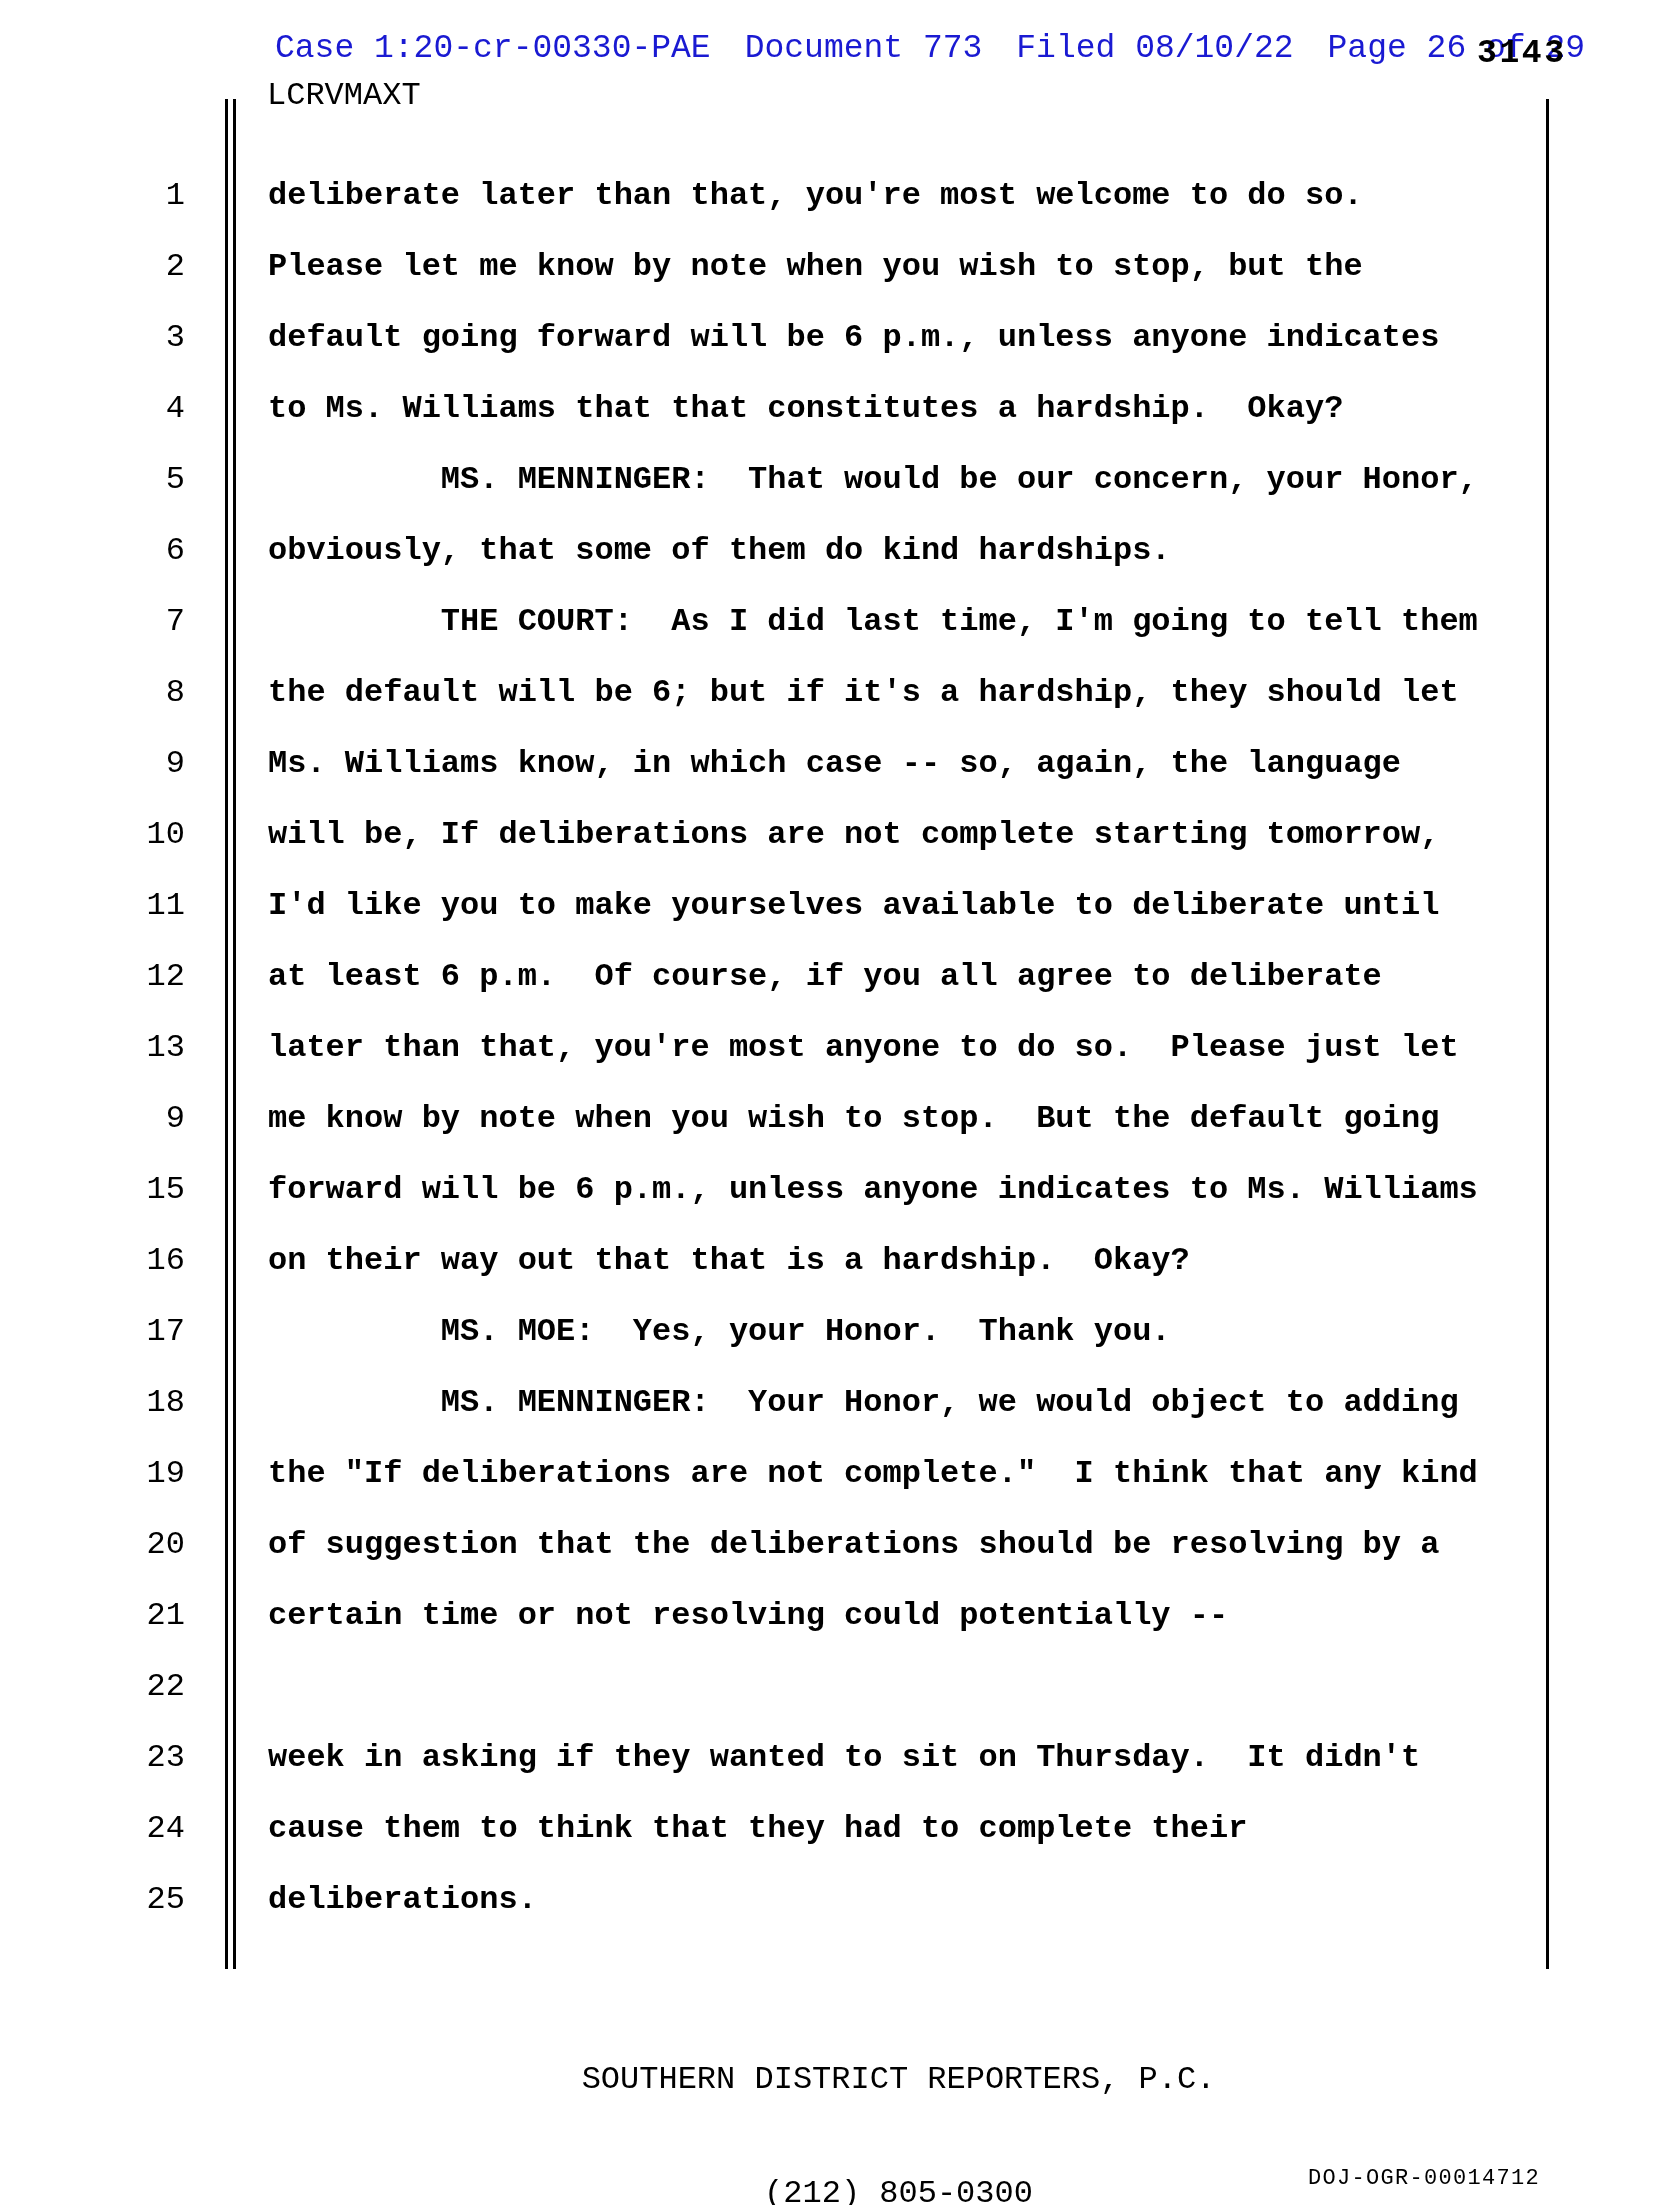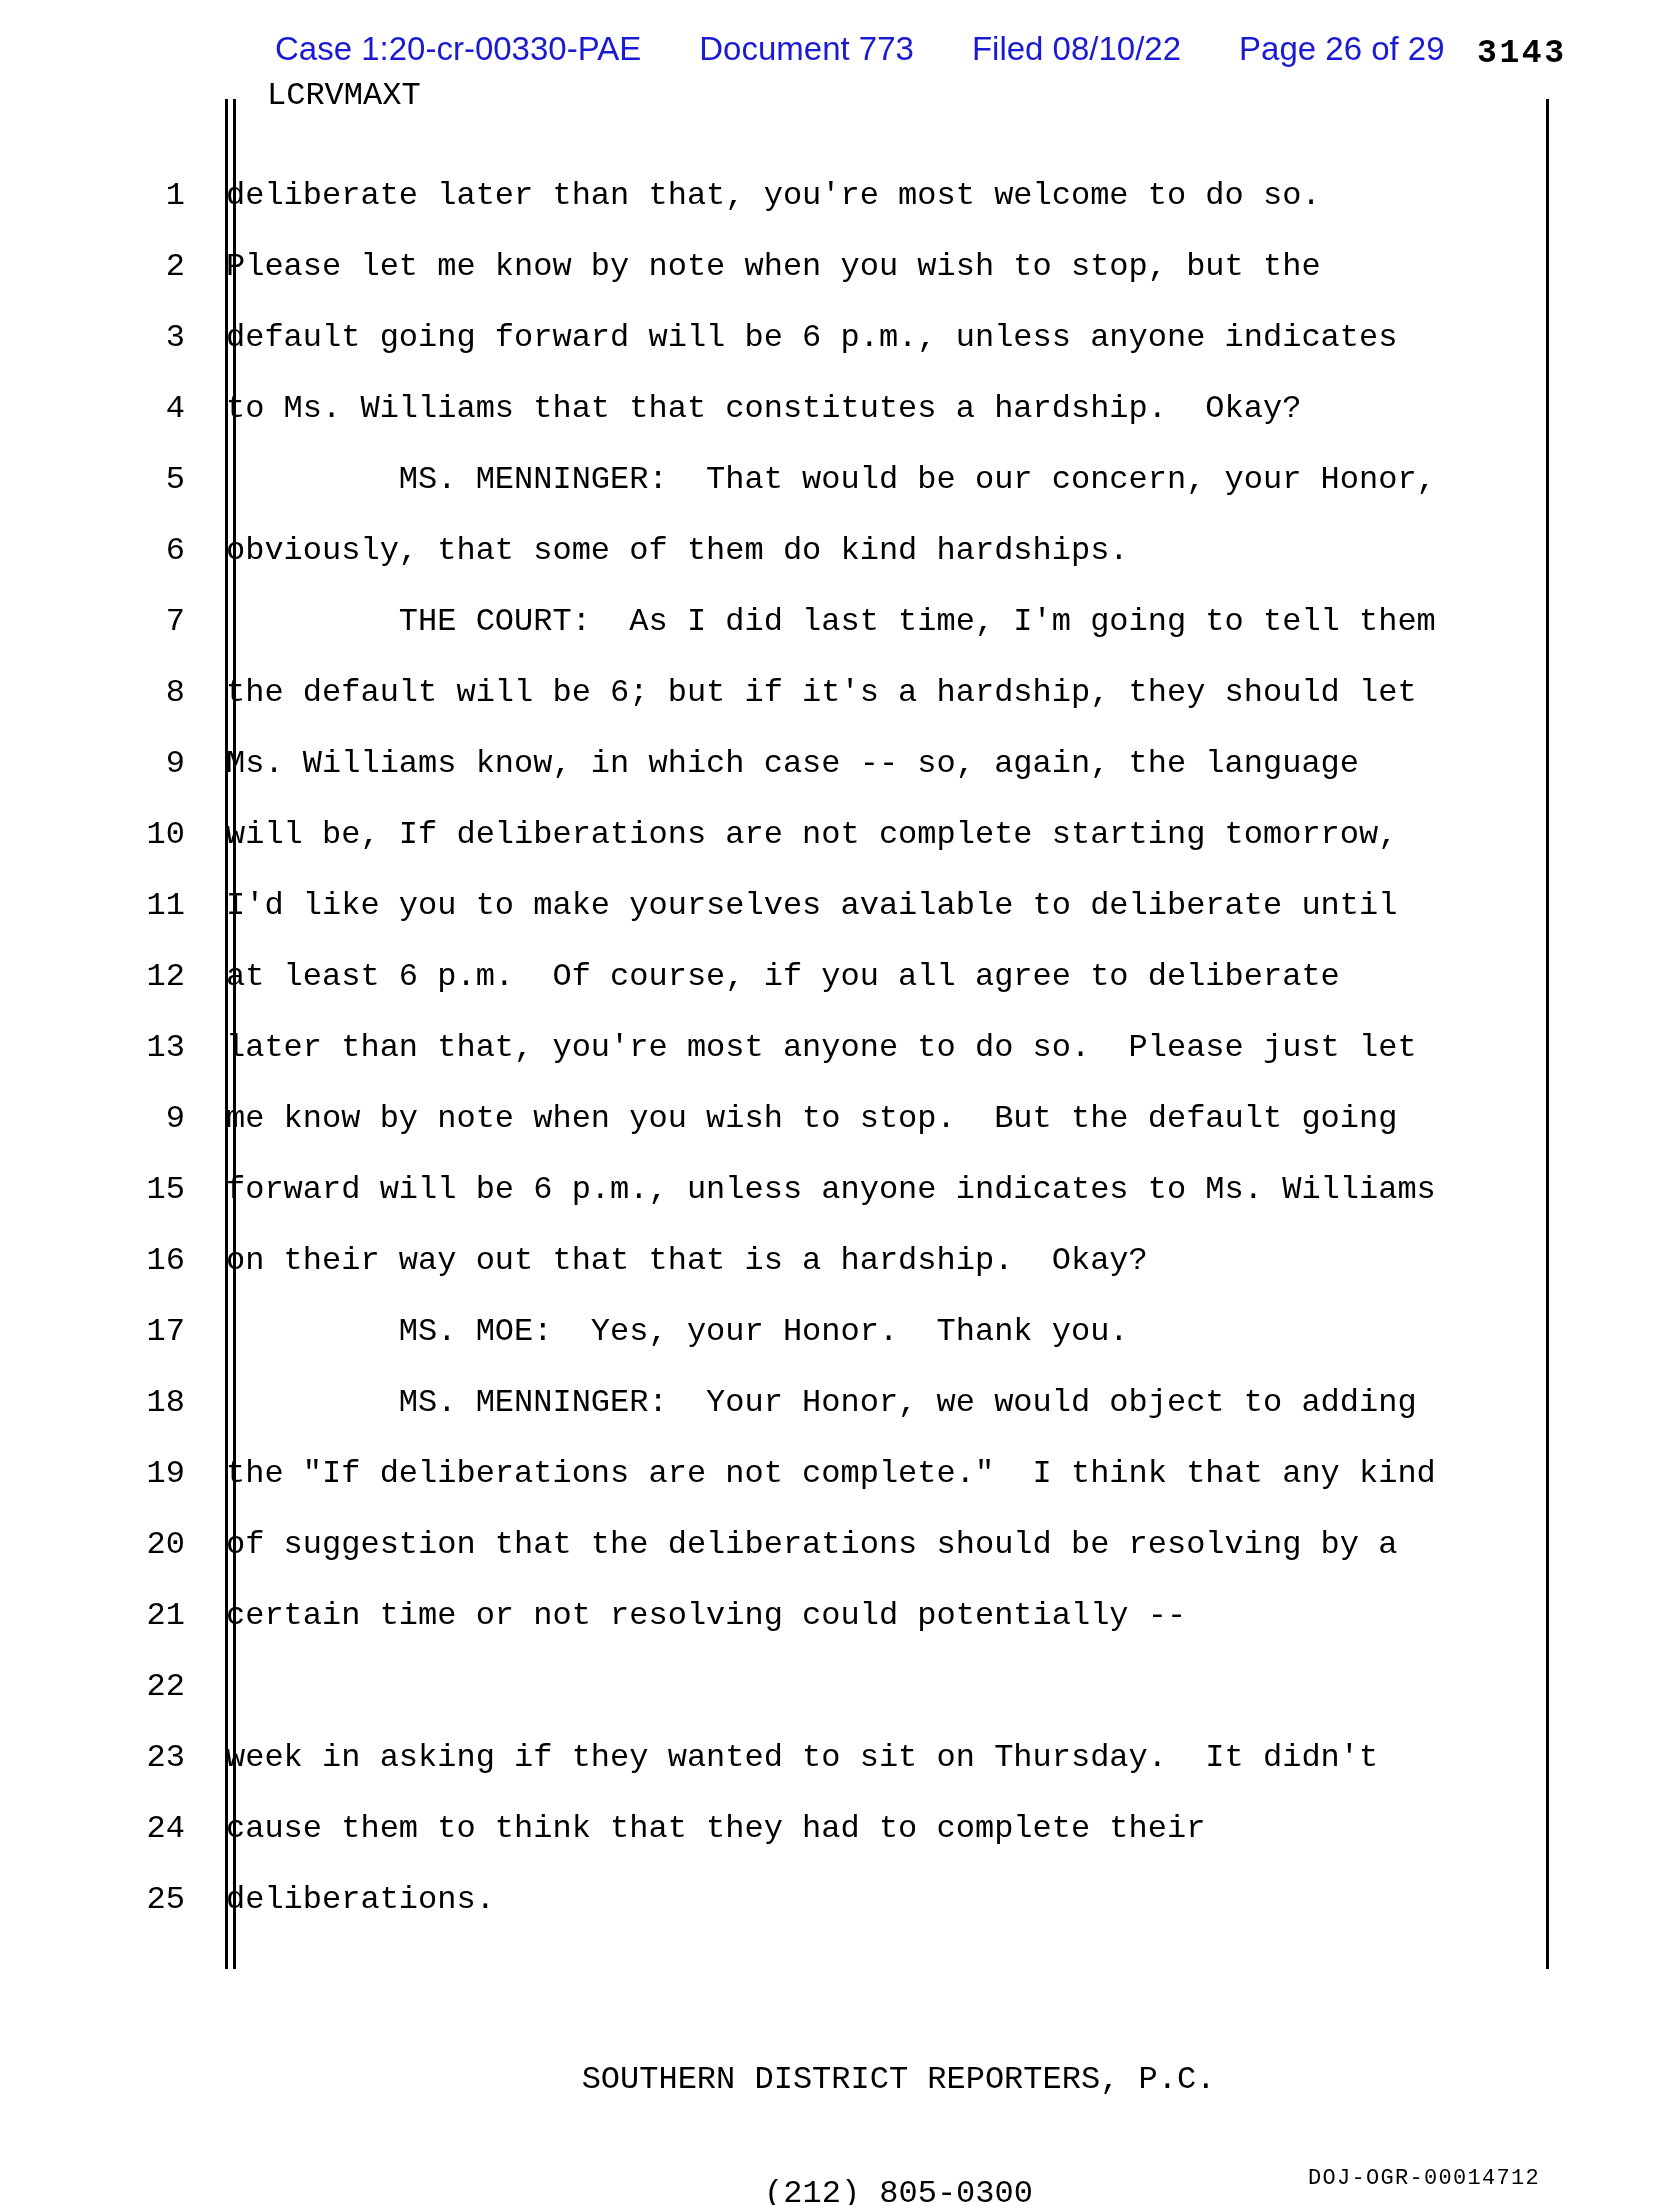--- a/index.html
+++ b/index.html
@@ -6,42 +6,42 @@
   .page {
     position:relative;
     width:1675px; height:2205px;
     background:#ffffff;
     color:#000000;
     font-family:"Liberation Mono","DejaVu Sans Mono",monospace;
     overflow:hidden;
   }
   .header-stamp {
     position:absolute; left:275px; top:32px;
-    display:flex; gap:58px;
-    font-family:Liberation Sans, sans-serif;
+    display:flex; gap:34px;
+    font-family:Liberation Mono, monospace;
     font-size:33px; line-height:1; white-space:pre;align-items:flex-end;
   }
   .page-num {
     position:absolute; left:1477px; top:37px;
     font-size:33px; line-height:1; letter-spacing:2.6px;font-weight:bold;
   }
   .transcript-id {
     position:absolute; left:267px; top:80px;
     font-size:32px; line-height:1;
   }
   .rule { position:absolute; top:99px; height:1870px; background:#000; }
   .rule-left-outer { left:225px; width:3.3px; }
   .rule-left-inner { left:233px; width:3.3px; }
   .rule-right { left:1546px; width:2.6px; }
   .lines {
     position:absolute; left:0; top:160px; width:1546px;
   }
   .row { display:flex; height:71px; line-height:71px; font-size:32px; }
   .num { width:185px; text-align:right; flex:none; white-space:pre; }
-  .txt { margin-left:41px; white-space:pre; }
+  .txt { margin-left:83px; white-space:pre;font-weight:bold; }
   .footer {
     position:absolute; left:268px; top:1985px; width:1261px;
     text-align:center; font-size:32px; line-height:38px; white-space:pre;
   }
   .bates {
     position:absolute; right:135px; top:2168px;
     font-size:22px; line-height:1; letter-spacing:1.3px;
   }
 </style>
 </head>

